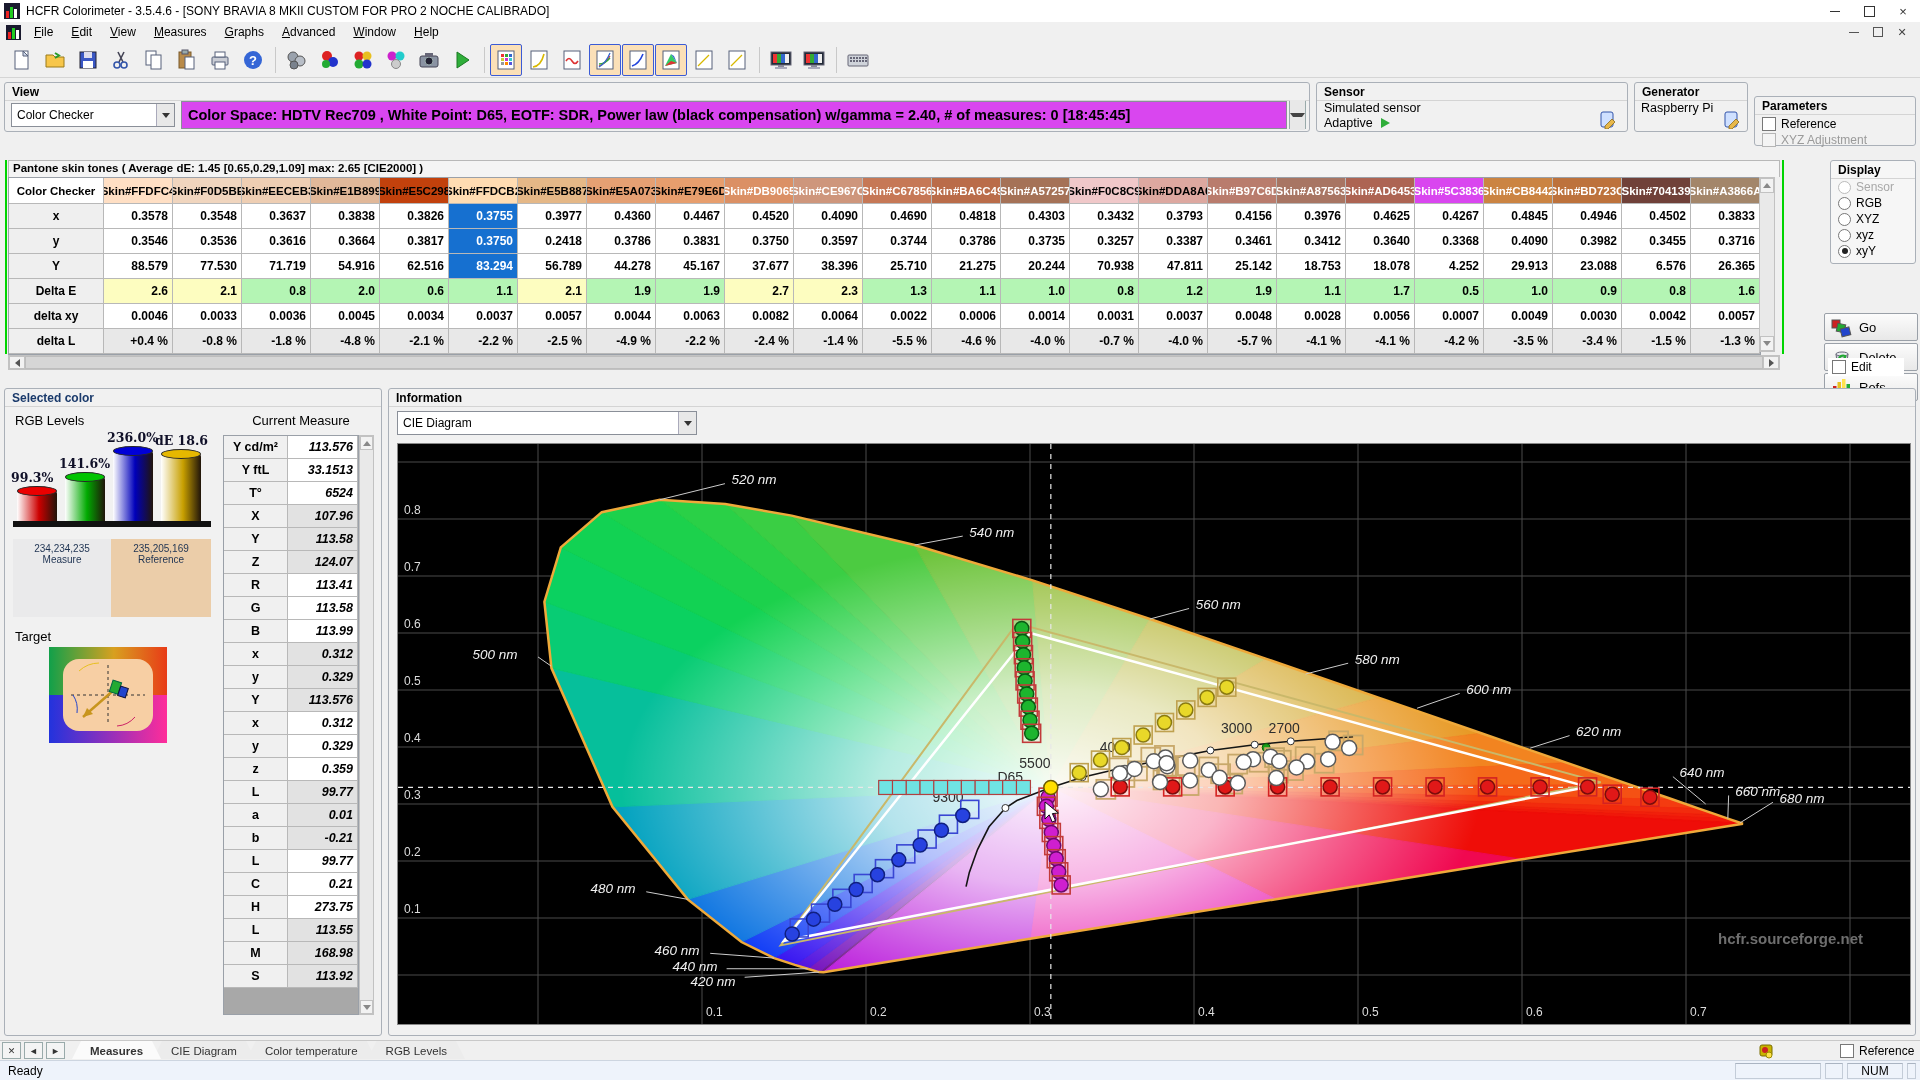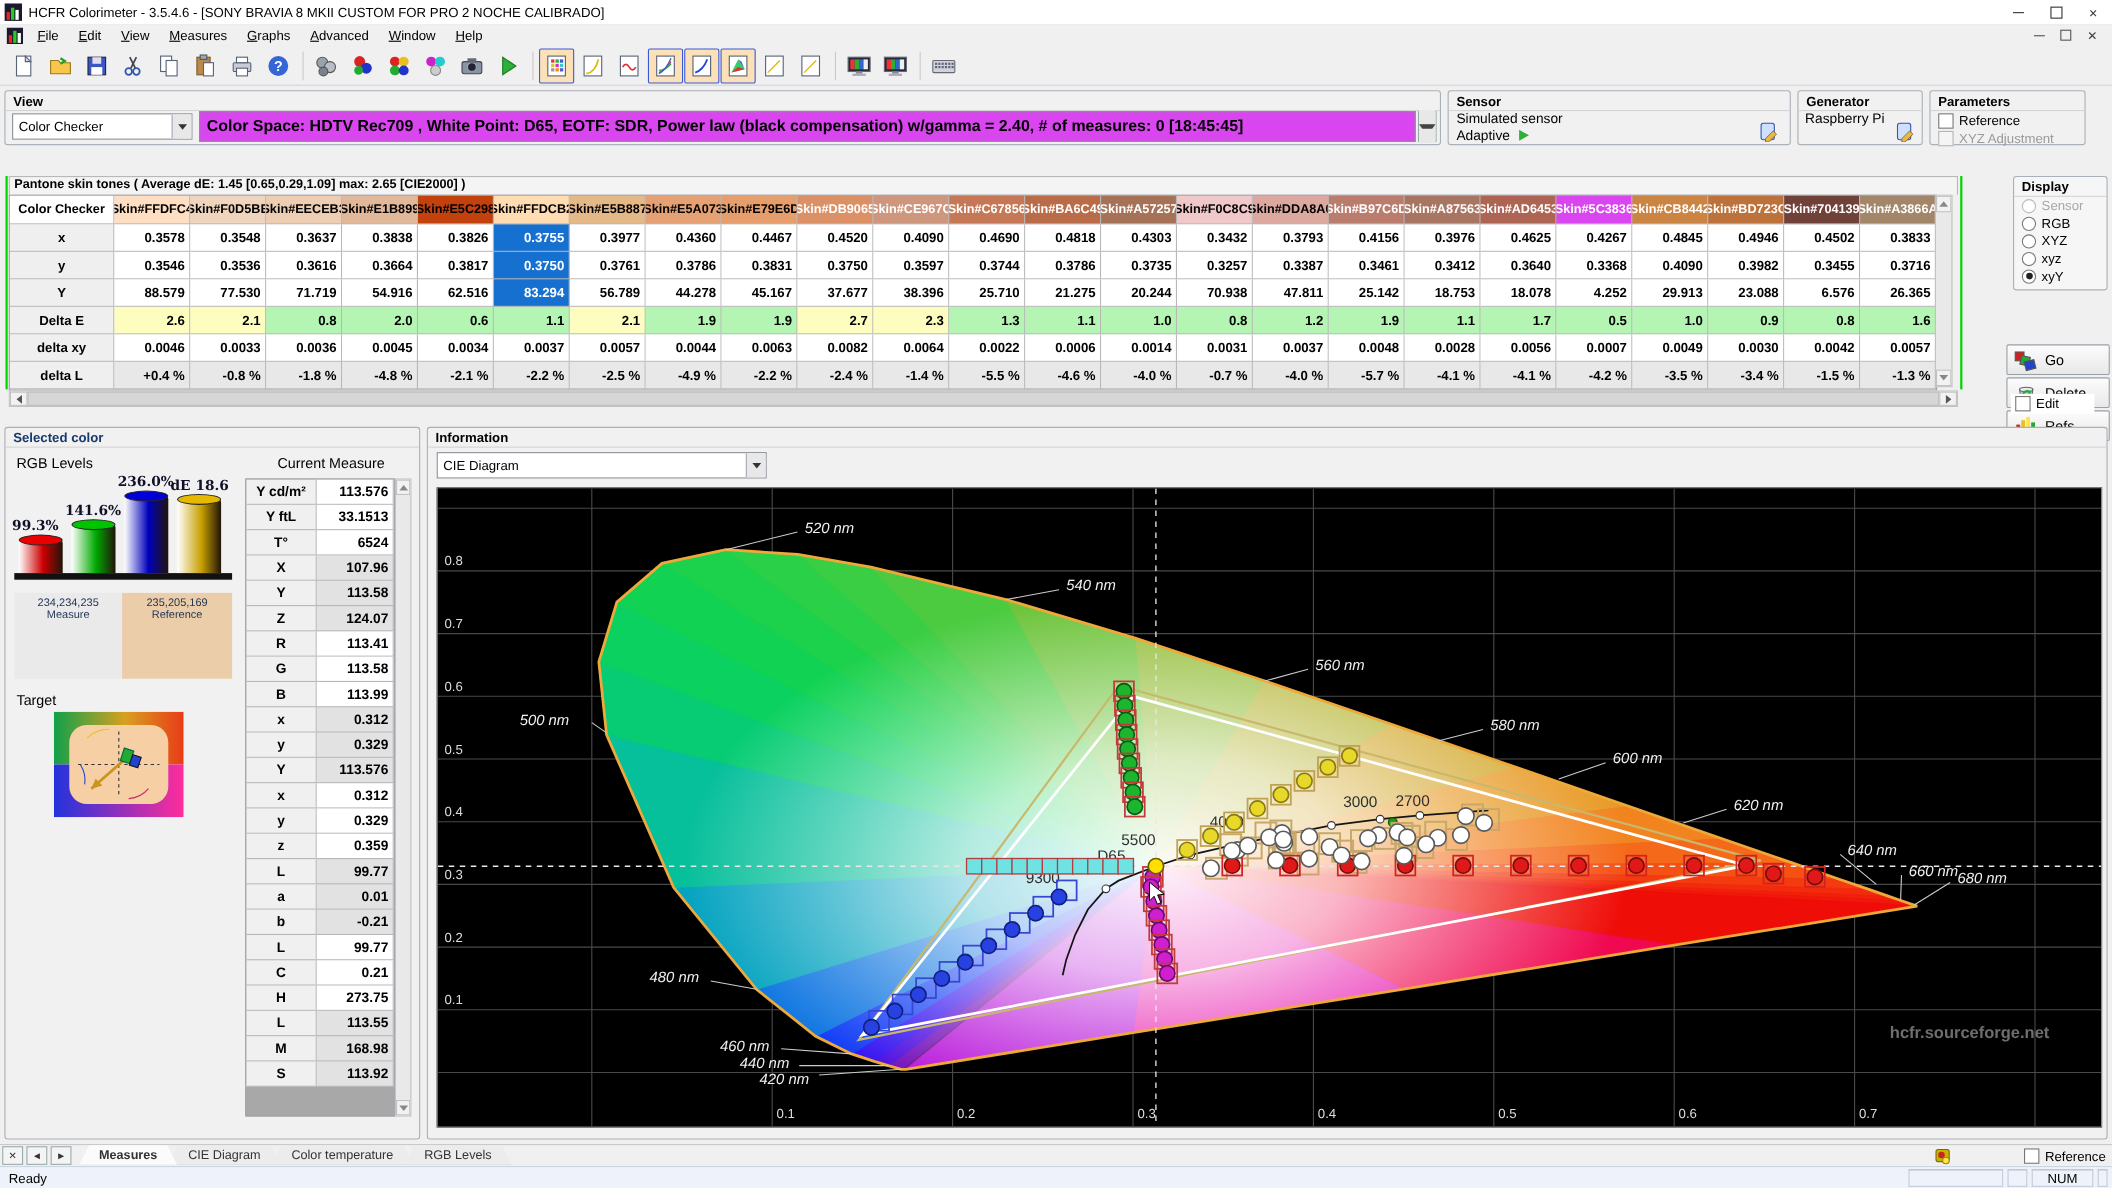--- a/index.html
+++ b/index.html
@@ -68,21 +68,21 @@
   .btn{background:linear-gradient(#fcfcfc,#e8e8e8);border:1px solid #9aa0a8;border-radius:2px;display:flex;align-items:center;font-size:13px;gap:6px;padding:0 6px;box-sizing:border-box;margin-top:45px;}
   
   .lbl{font-size:13px;}
   .swatch{box-sizing:border-box;text-align:center;font-weight:normal;color:#1e3352;font-size:10px;padding-top:4px;}
   .cyl{position:absolute;bottom:6px;border-radius:3px 3px 0 0;}
   .cyl .cap{position:absolute;top:-5px;left:0;width:100%;height:10px;border-radius:50%;border:1px solid #222;box-sizing:border-box;}
   .barlbl{position:absolute;font-family:"DejaVu Serif",serif;font-weight:bold;font-size:12.5px;color:#101028;white-space:nowrap;}
   #cmtable{border:1px solid #9aa0a8;background:#a8a8a8;display:grid;grid-template-columns:64px 70px;}
   #cmtable .c{border-right:1px solid #b8b8b8;border-bottom:1px solid #b8b8b8;font-weight:bold;font-size:12.5px;display:flex;align-items:center;box-sizing:border-box;height:23px;}
   #cmtable .k{justify-content:center;background:#f0f0f0;}
-  #cmtable .v{justify-content:flex-end;padding-right:4px;background:#fff;}
+  #cmtable .v{justify-content:flex-end;padding-right:4px;background:#fff;font-style:italic;}
   #cmtable .g{background:#e2e2e2;}
   
   #ciecanvas{background:#000;border:1px solid #888;}
   
   #tabbar{left:0;top:1040px;width:1920px;height:20px;background:#f0f0f0;border-top:1px solid #c9c9c9;display:flex;align-items:flex-start;}
   .tabnav{width:17px;height:15px;margin:1px 1px 0 2px;background:#f4f4f4;border:1px solid #9aa;display:flex;align-items:center;justify-content:center;font-size:9px;color:#333;}
   .tab{height:17px;padding:1px 18px 0;margin-left:-8px;background:#ececec;color:#333;font-size:11.5px;clip-path:polygon(9px 0,calc(100% - 9px) 0,100% 100%,0 100%);display:flex;align-items:center;filter:drop-shadow(0 1px 0 #999);}
   .tab.active{background:#fbfbfb;font-weight:bold;z-index:2;}
   
   #statusbar{left:0;top:1060px;width:1920px;height:20px;background:#eef3fb;border-top:1px solid #cdd5e0;display:flex;align-items:center;font-size:12px;}
@@ -374,21 +374,21 @@
 
   <div class="gbox abs" style="left:1634px;top:82px;width:114px;height:50px">
     <div class="gtitle">Generator</div>
     <div class="abs" style="left:6px;top:18px;font-size:12.5px">Raspberry Pi</div>
     <svg class="abs" style="left:88px;top:28px" width="18" height="18">
         <rect x="2" y="1" width="12" height="15" rx="2" fill="#cfe0ff" stroke="#3355aa"></rect>
         <path d="M6 15l7-7 3 3-7 7H6z" fill="#e8b84a" stroke="#8a6a1a" stroke-width="0.8"></path>
       </svg>
   </div>
 
-  <div class="gbox abs" style="left:1754px;top:82px;width:142px;height:50px">
+  <div class="gbox abs" style="left:1754px;top:96px;width:162px;height:50px">
     <div class="gtitle">Parameters</div>
     <div id="paramchecks">
         <div class="cbox " style="padding:2px 0 0 7px">
           <div class="box"></div>
           <span>Reference</span>
         </div>
         <div class="cbox dis" style="padding:2px 0 0 7px">
           <div class="box"></div>
           <span>XYZ Adjustment</span>
         </div>
@@ -448,21 +448,21 @@
       <div class="c">0.4946</div>
       <div class="c">0.4502</div>
       <div class="c">0.3833</div>
       <div class="c rl">y</div>
       <div class="c">0.3546</div>
       <div class="c">0.3536</div>
       <div class="c">0.3616</div>
       <div class="c">0.3664</div>
       <div class="c">0.3817</div>
       <div class="c sel">0.3750</div>
-      <div class="c">0.3761</div>
+      <div class="c">0.2418</div>
       <div class="c">0.3786</div>
       <div class="c">0.3831</div>
       <div class="c">0.3750</div>
       <div class="c">0.3597</div>
       <div class="c">0.3744</div>
       <div class="c">0.3786</div>
       <div class="c">0.3735</div>
       <div class="c">0.3257</div>
       <div class="c">0.3387</div>
       <div class="c">0.3461</div>

